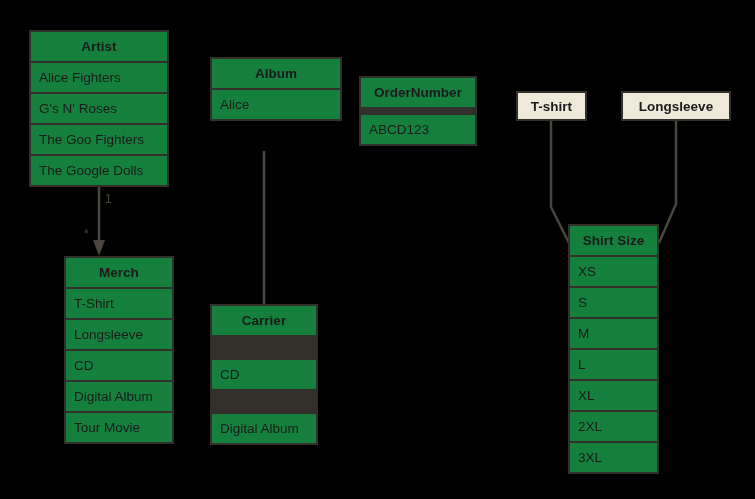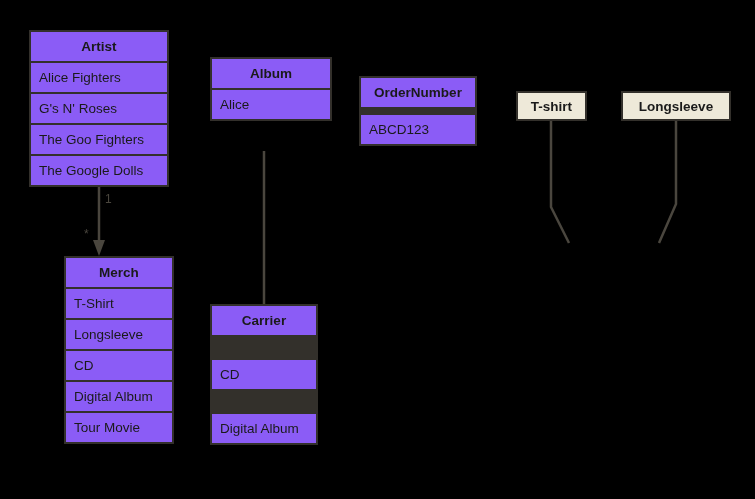--- a/index.html
+++ b/index.html
@@ -29,21 +29,21 @@
     position: absolute;
     box-sizing: border-box;
     border: 2px solid #33302B;
     background: #33302B;
     display: flex;
     flex-direction: column;
     gap: 2px;
   }
   .cell {
     box-sizing: border-box;
-    background: #8b5cf6;
+    background: #15803d;
     color: #1a1a1a;
     font-size: 13.5px;
     line-height: 1;
     display: flex;
     align-items: center;
     height: 29px;
     padding: 0 8px;
     white-space: nowrap;
     overflow: hidden;
   }
@@ -103,34 +103,44 @@
 
   <div class="table-box" style="left:44px; top:256px; width:110px;margin-left:20px;">
     <div class="cell header">Merch</div>
     <div class="cell">T-Shirt</div>
     <div class="cell">Longsleeve</div>
     <div class="cell">CD</div>
     <div class="cell">Digital Album</div>
     <div class="cell">Tour Movie</div>
   </div>
 
-  <div class="table-box" style="left:210px; top:57px; width:122px;justify-content:center;">
+  <div class="table-box" style="left:210px; top:57px; width:132px;justify-content:center;">
     <div class="cell header">Album</div>
     <div class="cell">Alice</div>
   </div>
 
   <div class="table-box" style="left:210px; top:304px; width:108px;gap:25px;">
     <div class="cell header">Carrier</div>
     <div class="cell">CD</div>
     <div class="cell">Digital Album</div>
   </div>
 
   <div class="table-box" style="left:359px; top:76px; width:118px;gap:8px;">
     <div class="cell header">OrderNumber</div>
     <div class="cell">ABCD123</div>
   </div>
 
+  <div class="table-box" style="left:568px; top:224px; width:91px;">
+    <div class="cell header">Shirt Size</div>
+    <div class="cell">XS</div>
+    <div class="cell">S</div>
+    <div class="cell">M</div>
+    <div class="cell">L</div>
+    <div class="cell">XL</div>
+    <div class="cell">2XL</div>
+    <div class="cell">3XL</div>
+  </div>
 
   <div class="single-box" style="left:516px; top:91px; width:71px; height:30px;">T-shirt</div>
 
   <div class="single-box" style="left:621px; top:91px; width:110px; height:30px;">Longsleeve</div>
 
 </div>
 
 </body></html>

